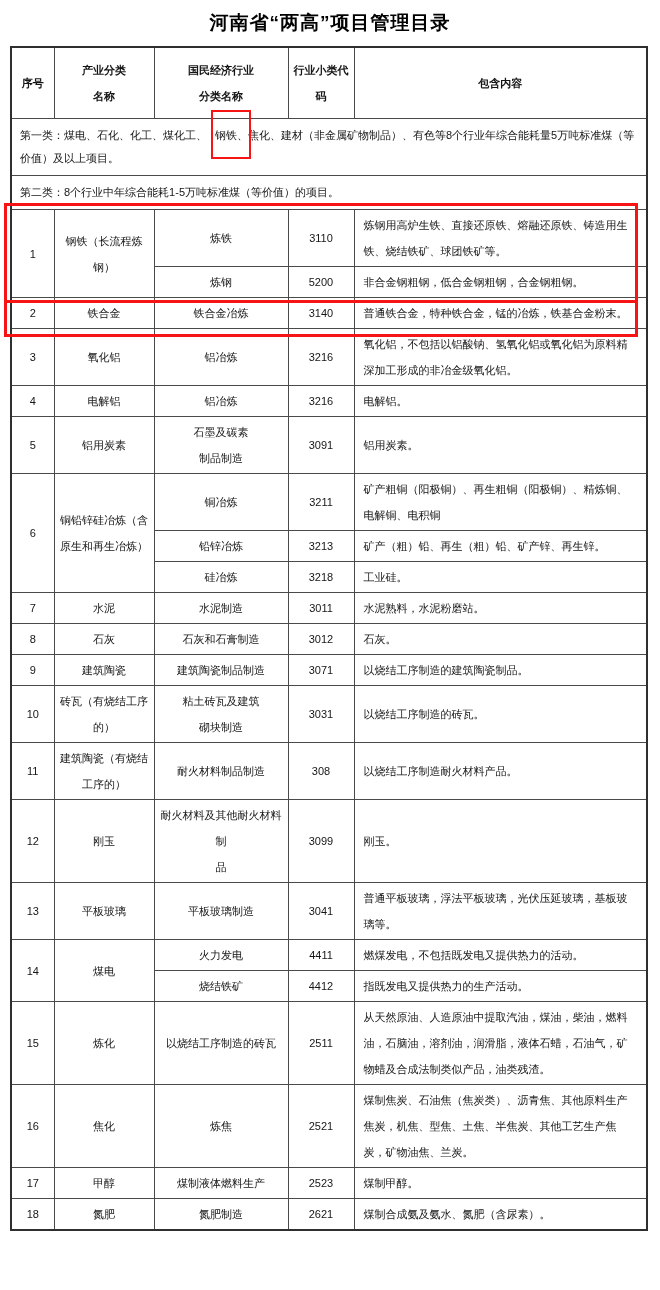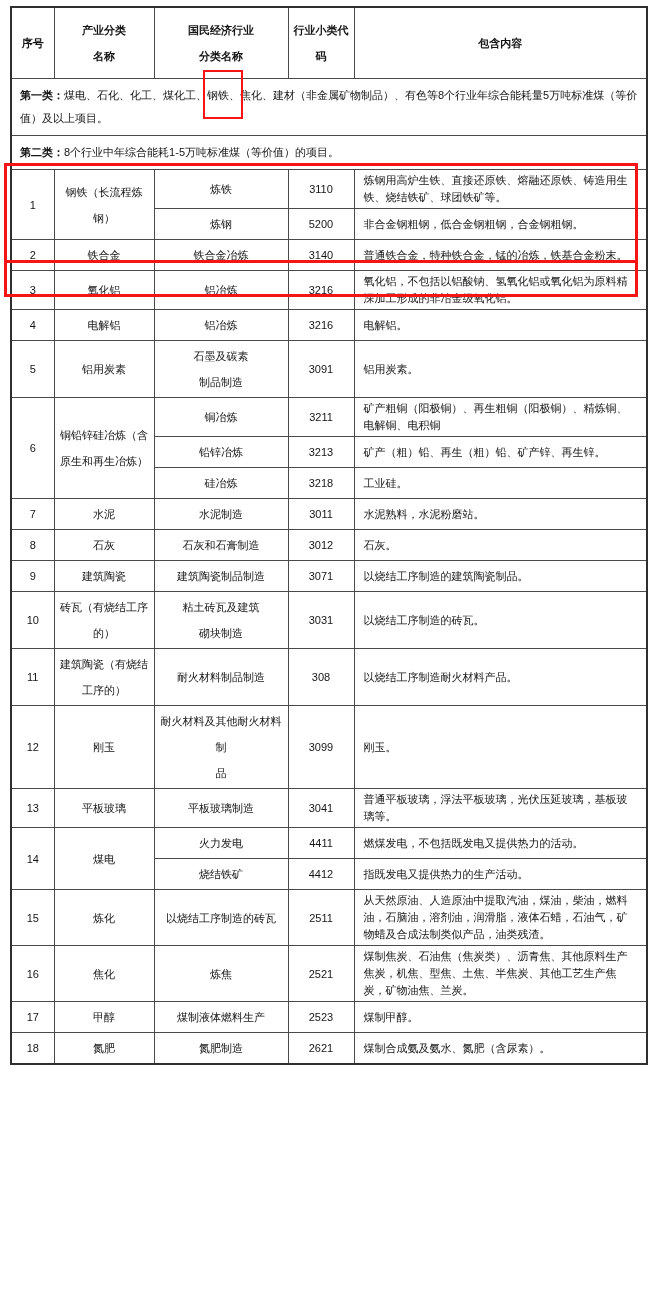--- a/index.html
+++ b/index.html
@@ -9,33 +9,34 @@
   .page { width:660px; margin:0 auto; padding:6px 10px 6px 10px; background:#fff; }
   .doc-title { text-align:center; font-size:19px; font-weight:bold; margin:4px 0 10px 0;
                letter-spacing:1px; color:#000; }
   #table-wrap { position:relative; }
   table { border-collapse:collapse; width:638px; table-layout:fixed;
           border:2px solid var(--outer); }
   th,td { border:1px solid var(--border); font-size:11px; vertical-align:middle;
           white-space:pre-line; word-break:break-all; }
   th { font-weight:bold; text-align:center; line-height:26px; padding:9px 2px; }
   td.c { text-align:center; line-height:26px; padding:2px 3px; }
-  td.l { text-align:left; line-height:17px; padding:2px 8px 2px 9px; }
+  td.l { text-align:left; line-height:26px; padding:2px 8px 2px 9px; }
   td.cat { text-align:left; line-height:23px; padding:5px 8px; white-space:normal; }
-  td.cat b { font-weight:bold; }
-  .hl-word { position:relative; display:inline-block; }
+  td.cat b { font-weight:normal; }
+  .hl-word { position:relative; display:inline-block;margin-left:8px; }
   .hl-word::after { content:""; position:absolute; left:-4px; right:-3px; top:-14px;
                     bottom:-12px; border:2.5px solid var(--red); pointer-events:none; }
   .u { }
   .red-box { position:absolute; border:3px solid var(--red); pointer-events:none; }
 </style>
 </head>
 <body>
 
 <div class="page">
+  <div class="doc-title">河南省“两高”项目管理目录</div>
 
   <div id="table-wrap">
     <table id="main-table">
       <colgroup>
         <col style="width:43px">
           <col style="width:100px">
           <col style="width:134px">
         <col style="width:66px">
           <col>
       </colgroup>

